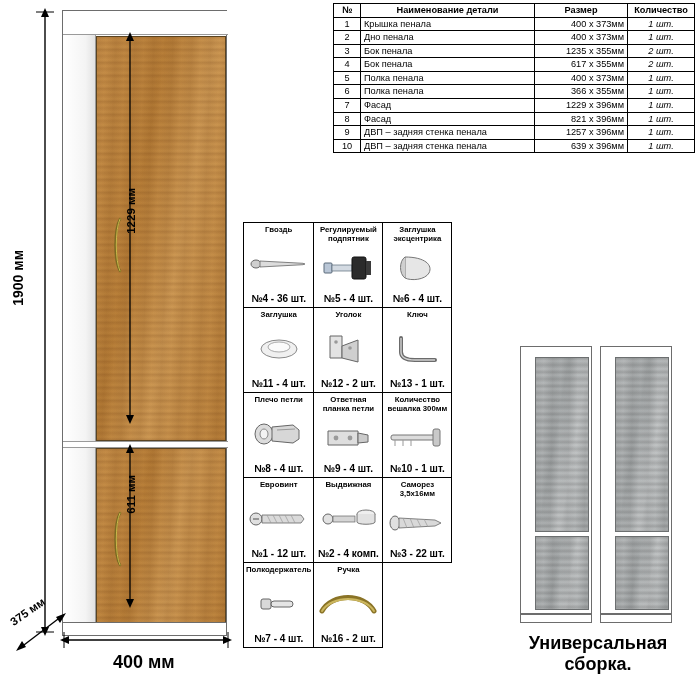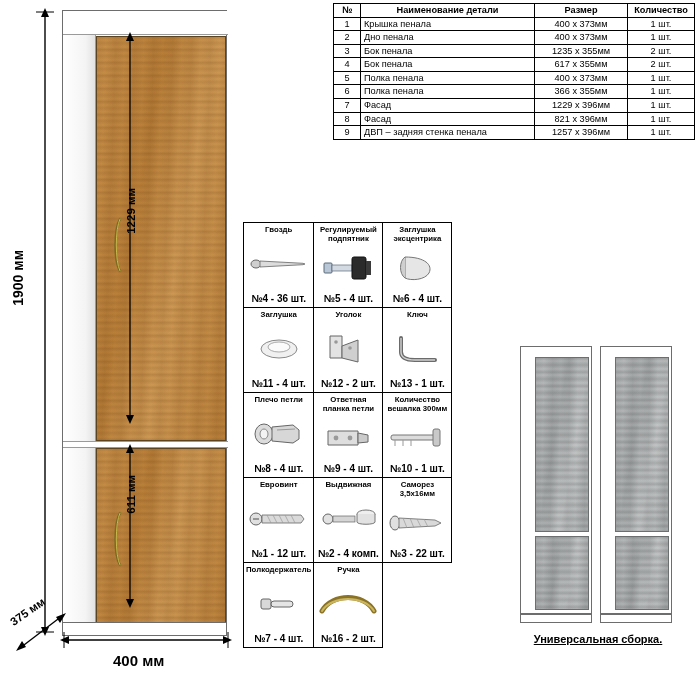--- a/index.html
+++ b/index.html
@@ -20,22 +20,22 @@
     font-size:9.2px;
   }
   #parts-table th,#parts-table td{
     border:1px solid #000;
     padding:1px 3px;
     line-height:1.15;
   }
   #parts-table thead th{font-weight:bold;text-align:center;}
   #parts-table td.num{text-align:center;width:20px;}
   #parts-table td.name{text-align:left;}
-  #parts-table td.size{text-align:center;width:86px;}
-  #parts-table td.qty{text-align:center;width:60px;}
+  #parts-table td.size{text-align:right;width:86px;}
+  #parts-table td.qty{text-align:center;width:60px;font-style:italic;}
 
   
   #hardware{
     left:243px;top:222px;width:160px;
     border-collapse:collapse;
     font-size:8px;
   }
   #hardware td{
     border:1px solid #000;
     width:84px;height:84px;
@@ -135,21 +135,21 @@
     border:1px solid #6c6f70;box-sizing:border-box;
   }
   .gd-top{top:10px;height:175px;}
   .gd-bot{top:189px;height:74px;}
   .grey-plinth{
     position:absolute;top:268px;width:72px;height:9px;
     background:#fff;border:1px solid #6d6d6d;box-sizing:border-box;
   }
   #universal-label{
     position:absolute;left:498px;top:633px;width:200px;
-    text-align:center;font-weight:bold;font-size:11px;text-decoration:underline;
+    text-align:center;font-weight:bold;font-size:18px;
   }
 </style>
 </head>
 <body>
 
 <table id="parts-table" class="abs">
   <thead>
     <tr>
       <th>№</th>
       <th>Наименование детали</th>
@@ -203,20 +203,26 @@
       <tr>
         <td class="num">8</td>
         <td class="name">Фасад</td>
         <td class="size">821 x 396мм</td>
         <td class="qty">1 шт.</td>
       </tr>
       <tr>
         <td class="num">9</td>
         <td class="name">ДВП – задняя стенка пенала</td>
         <td class="size">1257 x 396мм</td>
+        <td class="qty">1 шт.</td>
+      </tr>
+      <tr>
+        <td class="num">10</td>
+        <td class="name">ДВП – задняя стенка пенала</td>
+        <td class="size">639 x 396мм</td>
         <td class="qty">1 шт.</td>
       </tr>
     </tbody>
 </table>
 
 <div id="cabinet-left" class="abs">
   <div id="cab-body">
     <div id="cab-side"></div>
     <div id="cab-top-cap"></div>
     <div id="door-top" class="oak-door">
@@ -263,21 +269,21 @@
 </svg>
 <div class="v-label" style="left:125px;top:475px;font-size:11.5px;">611 мм</div>
 
 <svg class="abs" style="left:60px;top:632px;" width="172" height="16">
   <line x1="4" y1="8" x2="168" y2="8" stroke="#000" stroke-width="1.4"></line>
   <polygon points="0,8 9,4 9,12" fill="#000"></polygon>
   <polygon points="172,8 163,4 163,12" fill="#000"></polygon>
   <line x1="4" y1="0" x2="4" y2="16" stroke="#000" stroke-width="1"></line>
   <line x1="168" y1="0" x2="168" y2="16" stroke="#000" stroke-width="1"></line>
 </svg>
-<div class="h-label" style="left:113px;top:652px;font-size:15px;">400 мм</div>
+<div class="h-label" style="left:113px;top:652px;font-size:18px;">400 мм</div>
 
 <svg class="abs" style="left:14px;top:608px;" width="56" height="46">
   <line x1="6" y1="40" x2="48" y2="8" stroke="#000" stroke-width="1.3"></line>
   <polygon points="2,43 12,39 8,33" fill="#000"></polygon>
   <polygon points="52,5 42,9 46,15" fill="#000"></polygon>
 </svg>
 <div class="abs" style="left:8px;top:618px;font-size:11.5px;font-weight:bold;transform:rotate(-35deg);transform-origin:left top;">375 мм</div>
 
 <table id="hardware" class="abs">
   <tbody id="hardware-body">

